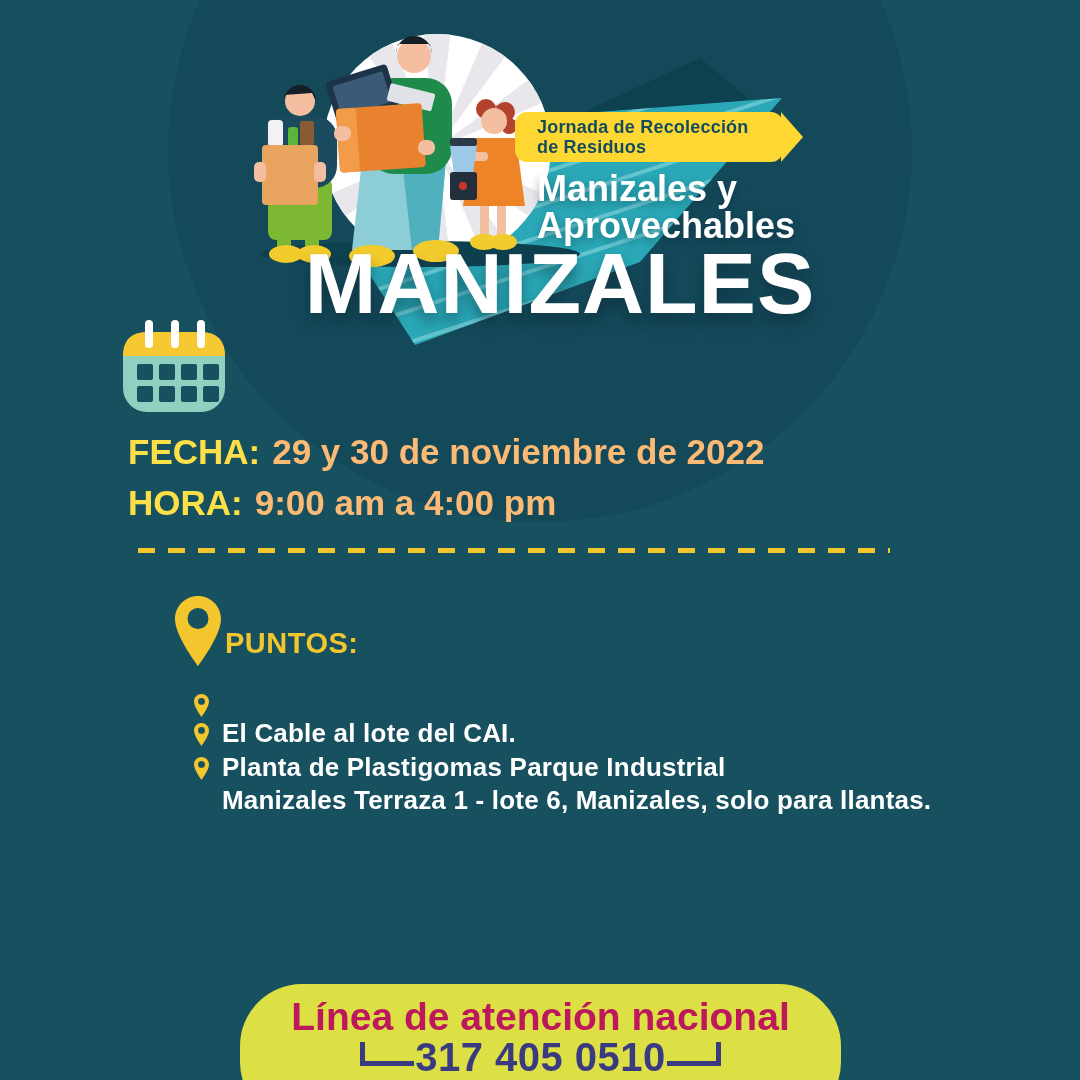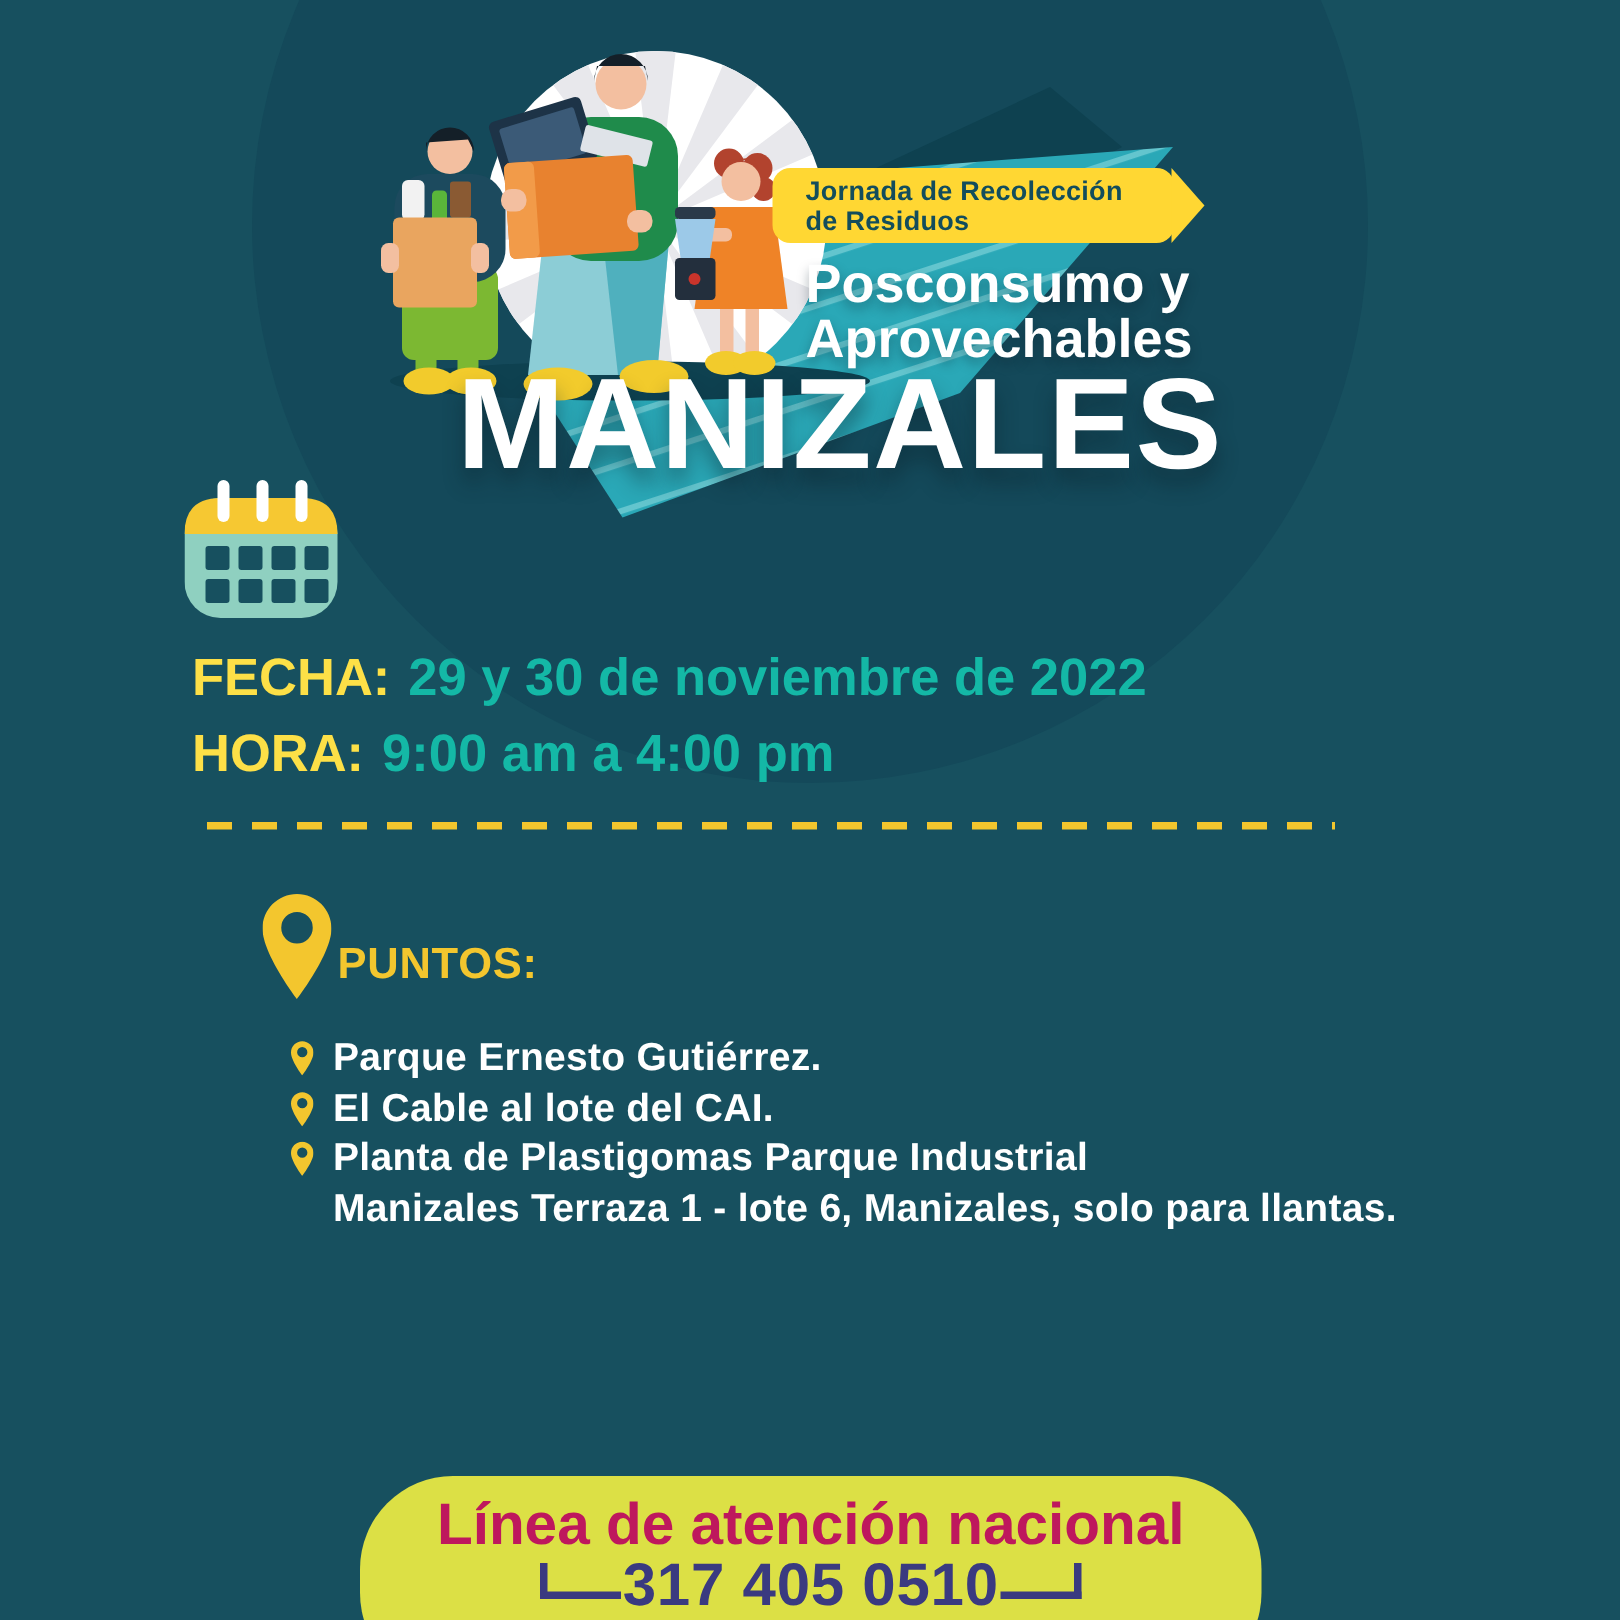--- a/index.html
+++ b/index.html
@@ -34,21 +34,21 @@
     color:#fff;font-size:86px;font-weight:800;letter-spacing:1px;line-height:1;
     text-shadow:0 9px 14px rgba(8,30,40,.45);
   }
 
   
   .calendar{position:absolute;left:123px;top:320px;z-index:6;}
 
   
   .schedule-row{position:absolute;left:128px;z-index:6;font-size:35px;font-weight:800;line-height:40px;white-space:nowrap;}
   .schedule-row .label{color:#fde047;margin-right:12px;}
-  .schedule-row .value{color:#14b8a6;}
+  .schedule-row .value{color:#fdba74;}
   .row-fecha{top:432px;}
   .row-hora{top:483px;}
 
   
   .divider{
     position:absolute;left:138px;top:548px;width:752px;height:5px;z-index:6;
     background:repeating-linear-gradient(90deg,#F3C62E 0 17px,transparent 17px 30px);
   }
 
   
@@ -171,21 +171,21 @@
       <ellipse cx="503" cy="242" rx="14" ry="8" fill="#F2CB2C"></ellipse>
     </g>
   </svg>
 
   <div class="badge">
     <div class="badge-line">Jornada de Recolección</div>
     <div class="badge-line">de Residuos</div>
   </div>
 
   <div class="subtitle">
-    <div>Posconsumo y</div>
+    <div>Manizales y</div>
     <div>Aprovechables</div>
   </div>
 
   <h1 class="title">MANIZALES</h1>
 
   <div class="calendar">
     <svg width="104" height="94" viewBox="0 0 104 94" xmlns="http://www.w3.org/2000/svg">
       <rect x="0" y="12" width="102" height="80" rx="24" fill="#8FD0C0"></rect>
       <path d="M0 36 L0 36 Q0 12 24 12 L78 12 Q102 12 102 36 Z" fill="#F6C832"></path>
       <rect x="22" y="0" width="8" height="28" rx="4" fill="#FFFFFF"></rect>
@@ -218,21 +218,20 @@
       <path fill-rule="evenodd" fill="#F3C62E" d="M23 0C10.3 0 0 10.3 0 23 0 40 23 70 23 70S46 40 46 23C46 10.3 35.7 0 23 0ZM23 33a10.5 10.5 0 1 1 0-21 10.5 10.5 0 0 1 0 21Z"></path>
     </svg>
     <div class="points-heading">PUNTOS:</div>
   </div>
 
   <ul class="points-list">
     <li>
       <svg class="bullet-pin" width="15" height="23" viewBox="0 0 46 70">
           <path fill-rule="evenodd" fill="#F3C62E" d="M23 0C10.3 0 0 10.3 0 23 0 40 23 70 23 70S46 40 46 23C46 10.3 35.7 0 23 0ZM23 33a10.5 10.5 0 1 1 0-21 10.5 10.5 0 0 1 0 21Z"></path>
         </svg>
-      <div class="point-text">Parque Ernesto Gutiérrez.</div>
     </li>
     <li>
       <svg class="bullet-pin" width="15" height="23" viewBox="0 0 46 70">
           <path fill-rule="evenodd" fill="#F3C62E" d="M23 0C10.3 0 0 10.3 0 23 0 40 23 70 23 70S46 40 46 23C46 10.3 35.7 0 23 0ZM23 33a10.5 10.5 0 1 1 0-21 10.5 10.5 0 0 1 0 21Z"></path>
         </svg>
       <div class="point-text">El Cable al lote del CAI.</div>
     </li>
     <li>
       <svg class="bullet-pin" width="15" height="23" viewBox="0 0 46 70">
           <path fill-rule="evenodd" fill="#F3C62E" d="M23 0C10.3 0 0 10.3 0 23 0 40 23 70 23 70S46 40 46 23C46 10.3 35.7 0 23 0ZM23 33a10.5 10.5 0 1 1 0-21 10.5 10.5 0 0 1 0 21Z"></path>

